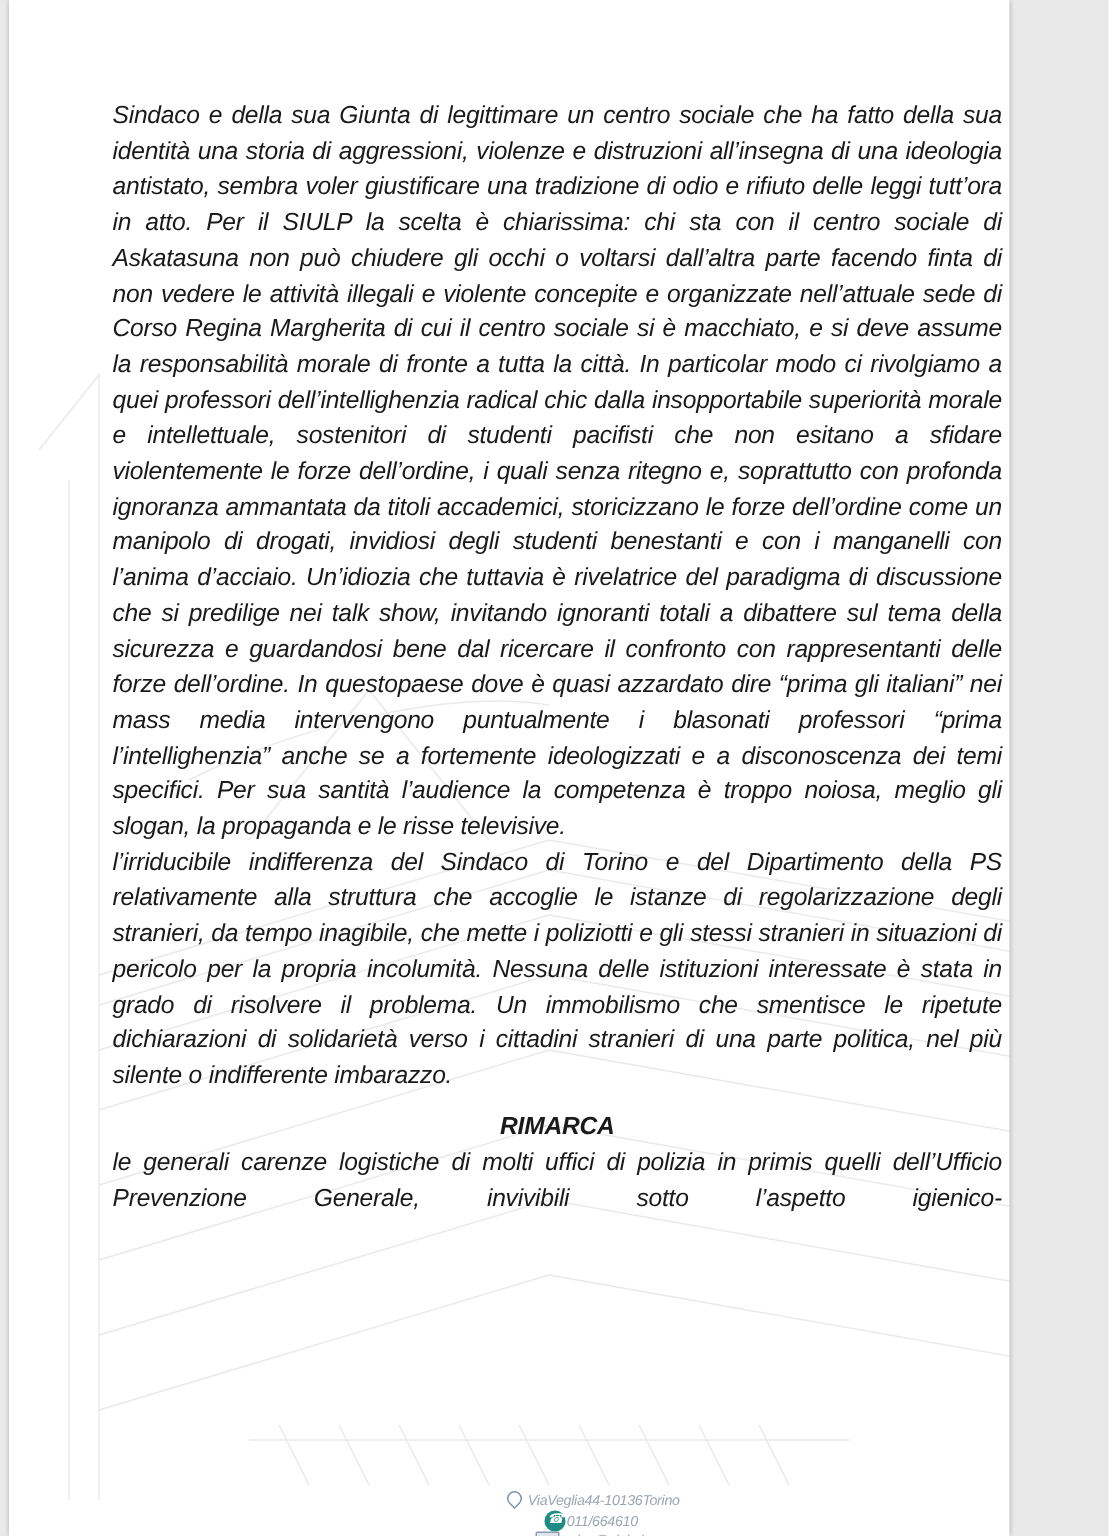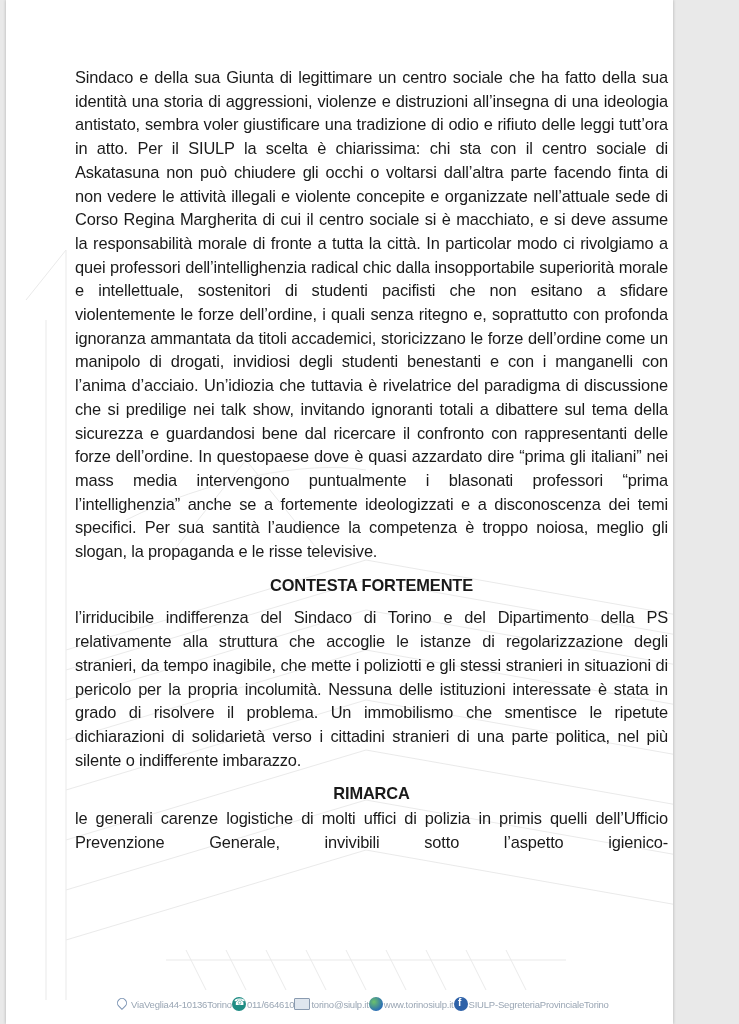--- a/index.html
+++ b/index.html
@@ -6,20 +6,21 @@
   body {
     width:739px; height:1024px; overflow:hidden;
     background:#e9e9e9;
     font-family:"Liberation Sans", sans-serif;
   }
   .page {
     position:absolute; left:6px; top:0; width:667px; height:1024px;
     background:#ffffff;
     box-shadow:0 0 3px rgba(0,0,0,0.25);
     overflow:hidden;
+    font-style:italic;
   }
   .watermark {
     position:absolute; left:0; top:0; width:727px; height:1024px;
     pointer-events:none; opacity:0.18;
   }
   .content {
     position:absolute; left:69px; top:66px; width:593px;
     color:#1a1a1a;
     font-family:"Liberation Sans", sans-serif;
     font-size:16.4px;
@@ -31,20 +32,21 @@
     margin:0; text-align:center; font-weight:bold;
     font-size:16.4px; line-height:23.7px;
   }
   .h1 { margin-top:10px; margin-bottom:9px; }
   .h2 { margin-top:10px; margin-bottom:1px; }
   .footer {
     position:absolute; left:108px; top:994px; width:560px; height:20px;
     display:flex; align-items:center;
     font-size:9.5px; color:#9aa6b4; white-space:nowrap;
     letter-spacing:-0.2px;
+    flex-direction:column;
   }
   .footer .fi { display:inline-flex; align-items:center; }
   .ic { display:inline-block; width:14px; height:14px; margin-right:1px; position:relative; }
   .ic-pin { border:1.4px solid #7b93b3; border-radius:50% 50% 50% 0; transform:rotate(-45deg); width:8px; height:8px; margin:0 4px 3px 3px; }
   .ic-phone { width:14px; height:14px; border-radius:50%; background:#1f8c84; }
   .ic-phone::after { content:"\260E"; color:#fff; font-size:9px; position:absolute; left:2px; top:0px; }
   .ic-mail { width:14px; height:10px; background:#dfe6ee; border:1px solid #8a9bb0; border-radius:1px; }
   .ic-globe { width:14px; height:14px; border-radius:50%; background:radial-gradient(circle at 35% 35%, #6cc16b, #2b6fb3 70%); }
   .ic-fb { width:14px; height:14px; border-radius:50%; background:#2f62a8; }
   .ic-fb::after { content:"f"; color:#fff; font-weight:bold; font-size:10px; position:absolute; left:4.5px; top:0px; }
@@ -68,21 +70,20 @@
       <path d="M20 300 L60 250 L60 1000"></path>
       <path d="M40 320 L40 1000"></path>
       <path d="M180 950 L200 990 M220 950 L240 990 M260 950 L280 990 M300 950 L320 990 M340 950 L360 990 M380 950 L400 990 M420 950 L440 990 M460 950 L480 990 M500 950 L520 990"></path>
       <path d="M160 960 L560 960"></path>
       <path d="M120 520 C 200 480, 300 460, 360 470"></path>
     </g>
   </svg>
 
   <div class="content">
     <p class="para">Sindaco e della sua Giunta di legittimare un centro sociale che ha fatto della sua identità una storia di aggressioni, violenze e distruzioni all’insegna di una ideologia antistato, sembra voler giustificare una tradizione di odio e rifiuto delle leggi tutt’ora in atto. Per il SIULP la scelta è chiarissima: chi sta con il centro sociale di Askatasuna non può chiudere gli occhi o voltarsi dall’altra parte facendo finta di non vedere le attività illegali e violente concepite e organizzate nell’attuale sede di Corso Regina Margherita di cui il centro sociale si è macchiato, e si deve assume la responsabilità morale di fronte a tutta la città. In particolar modo ci rivolgiamo a quei professori dell’intellighenzia radical chic dalla insopportabile superiorità morale e intellettuale, sostenitori di studenti pacifisti che non esitano a sfidare violentemente le forze dell’ordine, i quali senza ritegno e, soprattutto con profonda ignoranza ammantata da titoli accademici, storicizzano le forze dell’ordine come un manipolo di drogati, invidiosi degli studenti benestanti e con i manganelli con l’anima d’acciaio. Un’idiozia che tuttavia è rivelatrice del paradigma di discussione che si predilige nei talk show, invitando ignoranti totali a dibattere sul tema della sicurezza e guardandosi bene dal ricercare il confronto con rappresentanti delle forze dell’ordine.  In questopaese dove è quasi azzardato dire “prima gli italiani” nei mass media intervengono puntualmente i blasonati professori “prima l’intellighenzia” anche se a fortemente ideologizzati e a disconoscenza dei temi specifici. Per sua santità l’audience la competenza è troppo noiosa, meglio gli slogan, la propaganda e le risse televisive.</p>
-    <p class="heading h1">CONTESTA FORTEMENTE</p>
     <p class="para">l’irriducibile indifferenza del Sindaco di Torino e del Dipartimento della PS relativamente alla struttura che accoglie le istanze di regolarizzazione degli stranieri, da tempo inagibile, che mette i poliziotti e gli stessi stranieri in situazioni di pericolo per la propria incolumità. Nessuna delle istituzioni interessate è stata in grado di risolvere il problema. Un immobilismo che smentisce le ripetute dichiarazioni di solidarietà verso i cittadini stranieri di una parte politica, nel più silente o indifferente imbarazzo.</p>
     <p class="heading h2">RIMARCA</p>
     <p class="para" style="text-align-last:justify;">le generali carenze logistiche di molti uffici di polizia in primis quelli dell’Ufficio Prevenzione Generale, invivibili sotto l’aspetto igienico-</p>
   </div>
 
   <div class="footer">
     <span class="fi">
       <span class="ic ic-pin"></span>
       <span>ViaVeglia44-10136Torino</span>
     </span>

